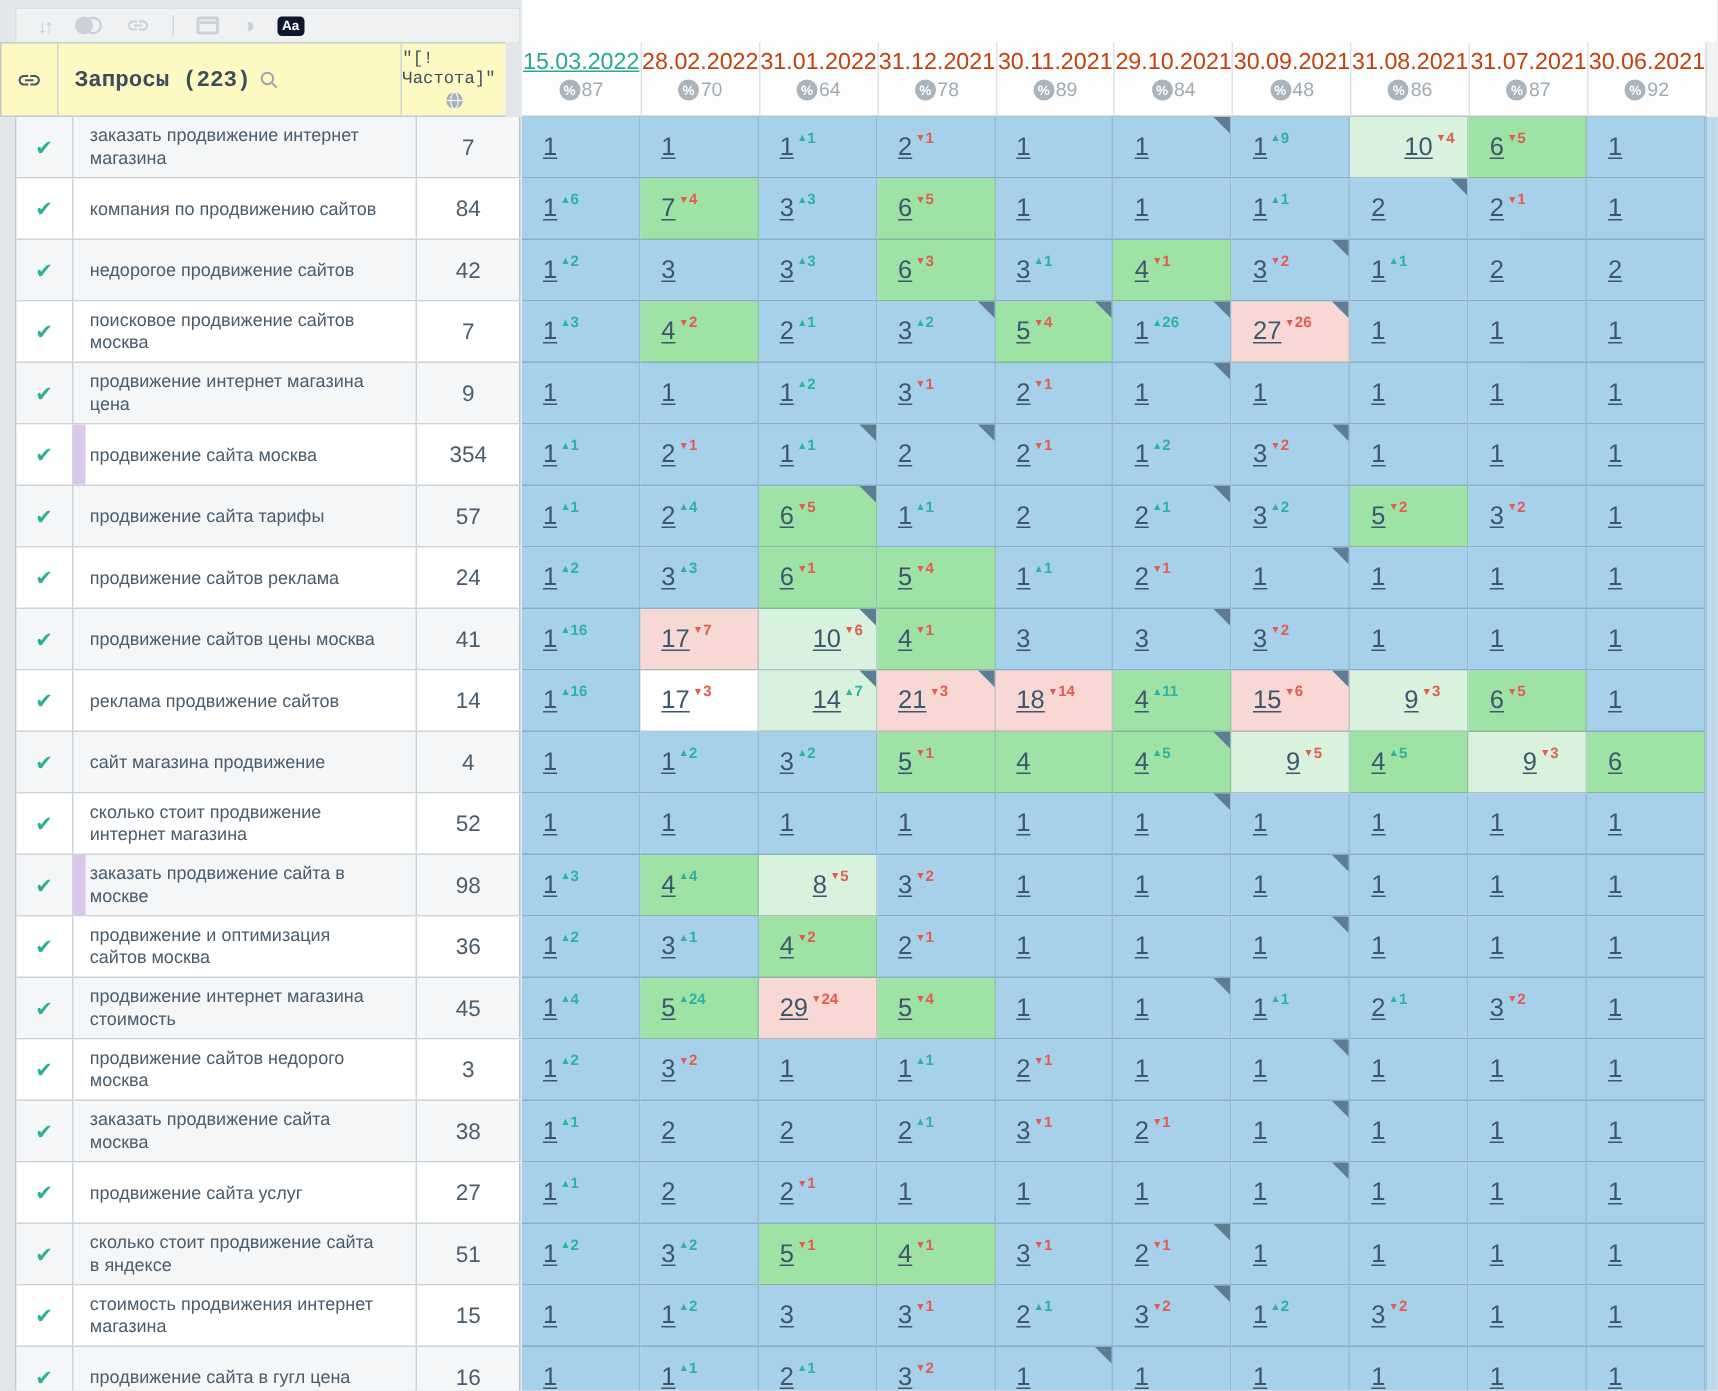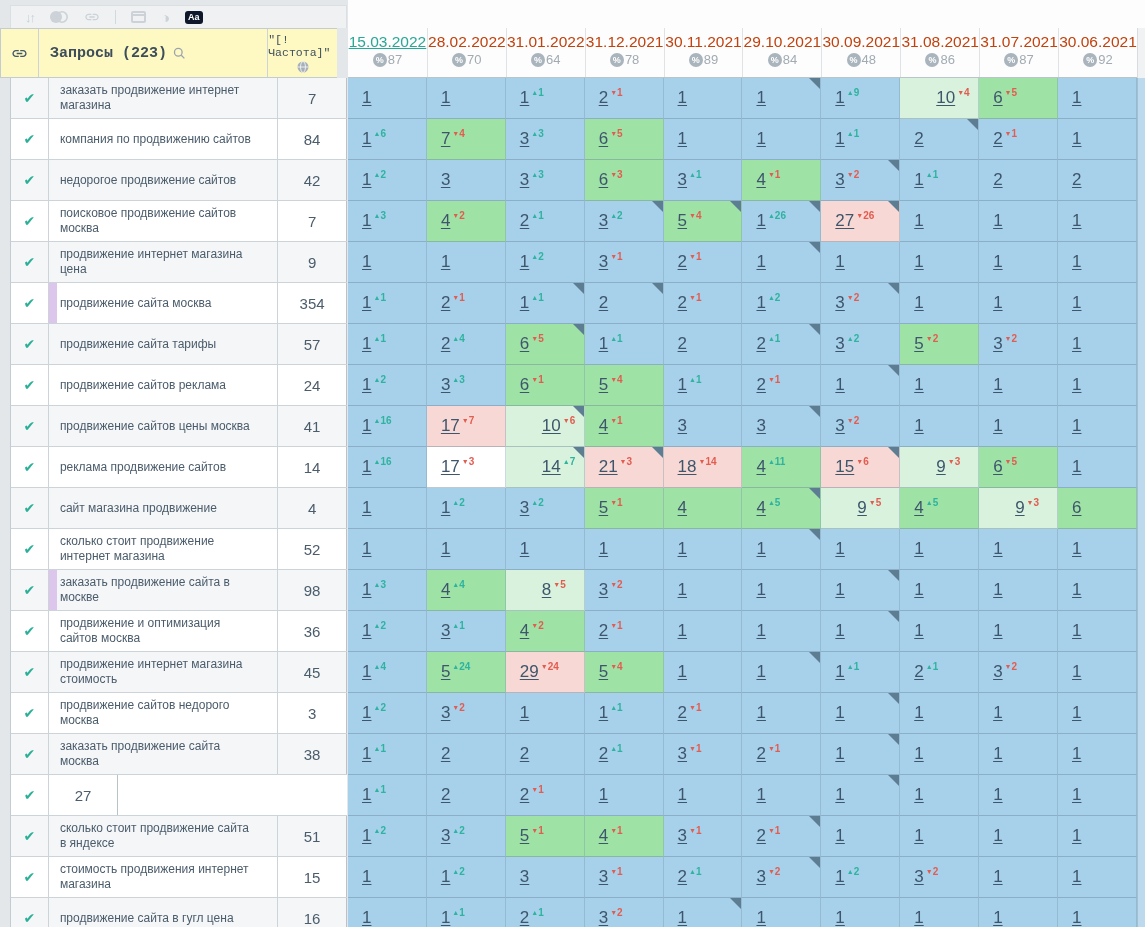--- a/index.html
+++ b/index.html
@@ -336,20 +336,23 @@
       </div>
       <div class="lrow alt">
         <div class="lcheck">✔</div>
         <div class="lkw">
           <span>заказать продвижение сайта москва</span>
         </div>
         <div class="lfreq">38</div>
       </div>
       <div class="lrow">
         <div class="lcheck">✔</div>
+        <div class="lkw">
+          <span>продвижение сайта услуг</span>
+        </div>
         <div class="lfreq">27</div>
       </div>
       <div class="lrow alt">
         <div class="lcheck">✔</div>
         <div class="lkw">
           <span>сколько стоит продвижение сайта в яндексе</span>
         </div>
         <div class="lfreq">51</div>
       </div>
       <div class="lrow">

